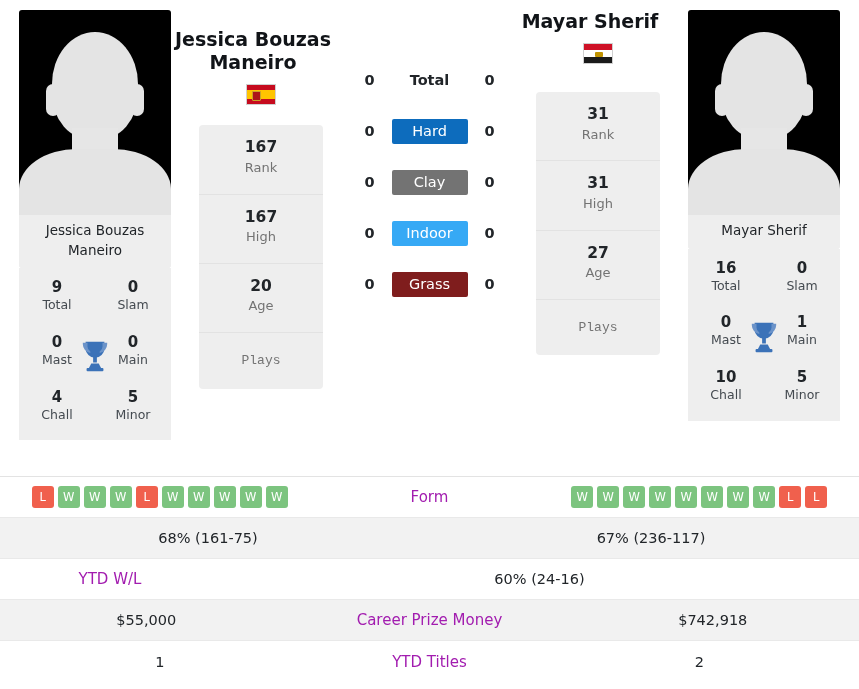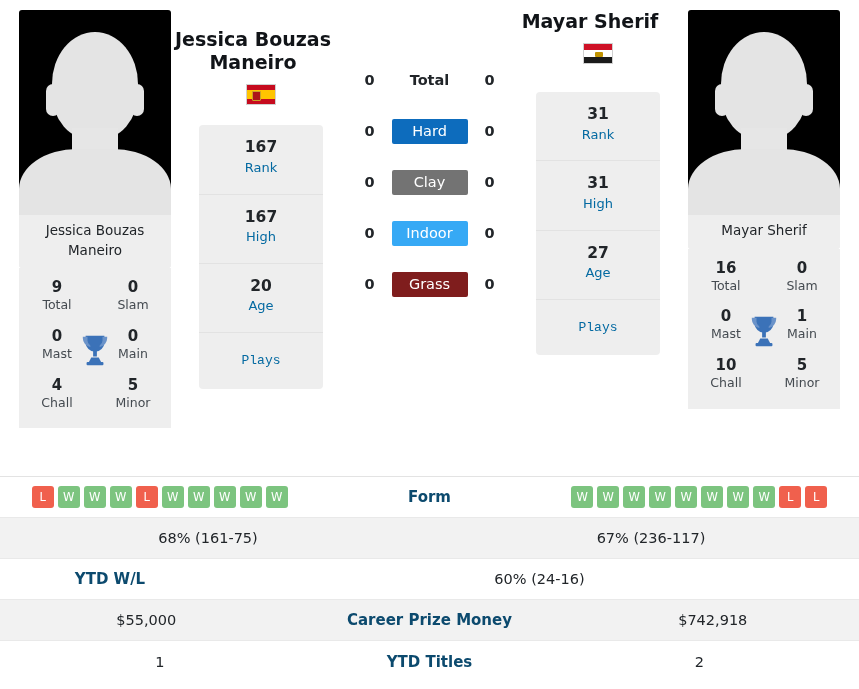--- a/index.html
+++ b/index.html
@@ -70,21 +70,21 @@
     padding: 6px 4px 8px;
   }
 
   
   .trophy-card {
     width: 152px;
     background: #eeeeee;
     position: relative;
     padding: 4px 0 12px;
   }
-  .trophy-grid { display: grid; grid-template-columns: 1fr 1fr; row-gap: 2px; }
+  .trophy-grid { display: grid; grid-template-columns: 1fr 1fr; row-gap: 8px; }
   .tcell { text-align: center; padding: 6px 0 4px; }
   .tcell .num { font-size: 15px; font-weight: 700; color: #212529; line-height: 1.2; }
   .tcell .lbl { font-size: 12.5px; color: #444a50; line-height: 1.5; }
   .trophy-icon {
     position: absolute;
     left: 50%; top: 50%;
     transform: translate(-50%, -44%);
     width: 30px; height: 32px;
   }
 
@@ -122,21 +122,21 @@
     margin-top: 20px;
     overflow: hidden;
   }
   .stat-row {
     text-align: center;
     padding: 13px 0 15px;
     border-bottom: 1px solid #e2e2e2;
   }
   .stat-row:last-child { border-bottom: none; padding: 16px 0 17px; font-family: Liberation Mono, monospace; }
   .stat-row .num { font-size: 15.5px; font-weight: 700; color: #212529; line-height: 1.25; }
-  .stat-row .lbl { font-size: 13px; color: #0369a1; line-height: 1.6; }
+  .stat-row .lbl { font-size: 13px; color: #737373; line-height: 1.6; }
   .stat-row.plays .lbl { padding-top: 2px; }
 
   
   .surface-col {
     flex: 1 1 auto;
     display: flex; flex-direction: column;
     align-items: center;
     padding-top: 58px;
   }
   .srow {
@@ -165,21 +165,21 @@
   }
   .trow.striped { background: #f2f2f2; gap: 27px; }
   .trow.last { border-bottom: none; }
   .tcolL, .tcolR {
     flex: 1 1 0; display: flex; align-items: center; justify-content: center;
     font-size: 14.5px; color: #212529;
     padding: 9px 8px;
   }
   .tcolM {
     flex: 0 0 220px; text-align: center;
-    font-size: 15px; font-weight: 700; color: #0c4a6e;
+    font-size: 15px; font-weight: 400; color: #a21caf;
   }
   .form-strip { display: flex; gap: 4px; }
   .fbadge {
     width: 22px; height: 22px; border-radius: 3px;
     display: flex; align-items: center; justify-content: center;
     font-size: 11.5px; color: #ffffff;
   }
   .fbadge.w { background: #7cc47f; }
   .fbadge.l { background: #f0604d; }
 </style>

